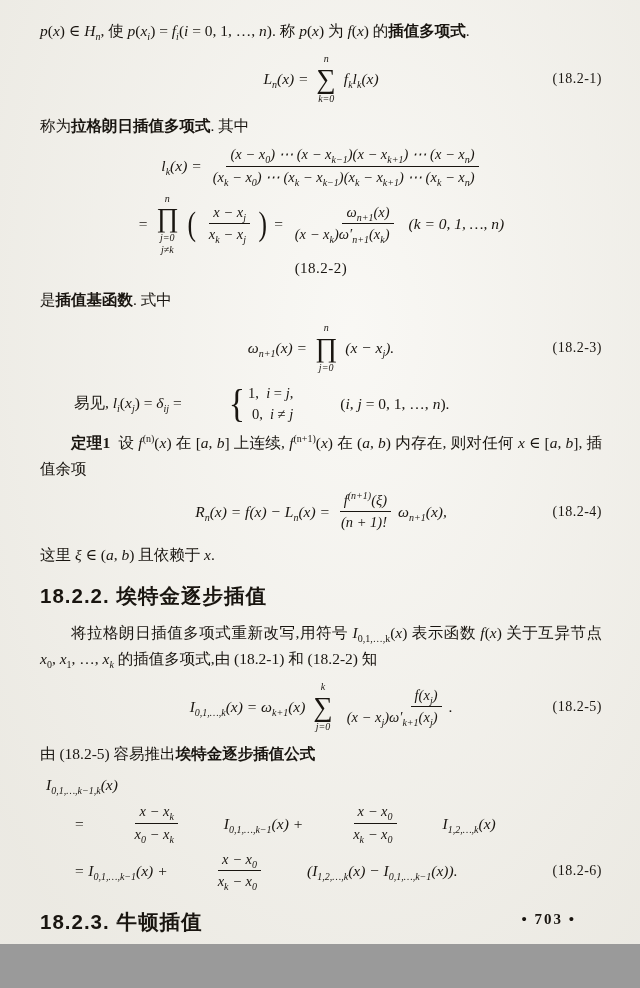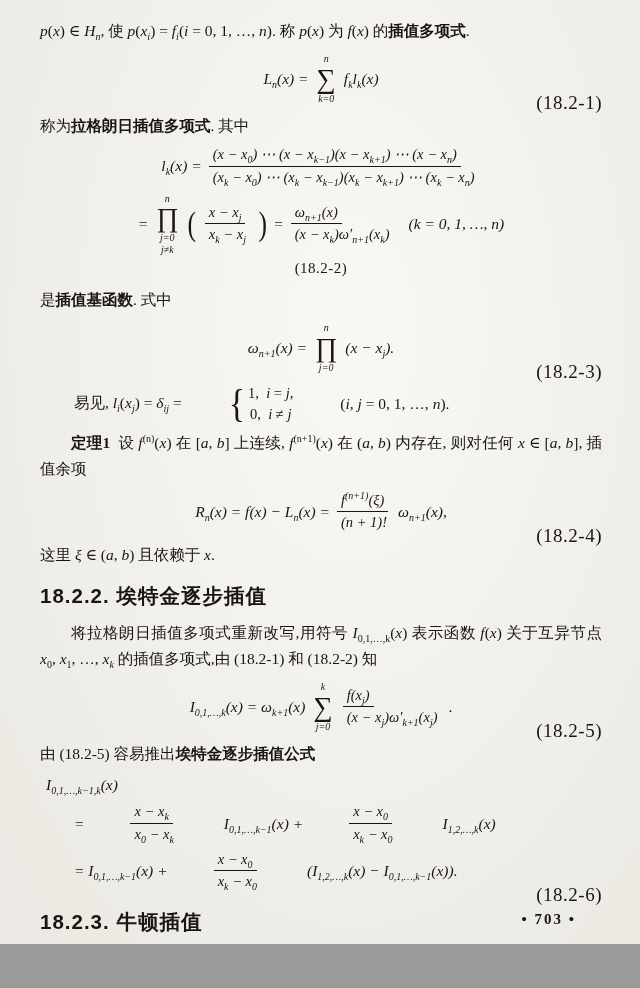--- a/index.html
+++ b/index.html
@@ -28,33 +28,33 @@
   }
   .mrow .up { font-style:normal; }
   .eqrow {
     position:relative;
     display:flex; align-items:center; justify-content:center;
     margin:9px 0;
     min-height:40px;
   }
   .eqno {
     position:absolute; right:0; top:50%; transform:translateY(-50%);
-    font-style:normal; font-size:19px; letter-spacing:0.5px;margin-top:24px;
+    font-style:normal; font-size:14px; letter-spacing:0.5px;
   }
   .eqno-line { text-align:center; font-size:15px; letter-spacing:0.5px; margin:2px 0 10px; }
-  .frac { display:inline-flex; flex-direction:column; align-items:flex-start; text-align:center; line-height:1.35; font-size:14.5px; margin:0 2px; }
+  .frac { display:inline-flex; flex-direction:column; align-items:flex-end; text-align:center; line-height:1.35; font-size:14.5px; margin:0 2px; }
   .frac .num { border-bottom:1px solid #191510; padding:0 4px 1px; }
   .frac .den { padding:1px 4px 0;font-family:Liberation Serif, serif; }
   .bigop { display:inline-flex; flex-direction:column; align-items:center; line-height:1; margin:0 3px; }
   .bigop .opsym { font-size:27px; font-style:normal; line-height:1.05; }
   .bigop .lim { font-size:10px; line-height:1.15; font-style:italic; }
   .bigparen { font-size:34px; font-style:normal; font-weight:300; line-height:1; transform:scaleX(0.75); }
   .cases { display:inline-flex; align-items:center; margin:0 3px; vertical-align:middle; }
   .cases .brace { font-size:34px; font-weight:300; line-height:1; font-style:normal; transform:scaleY(1.15); }
-  .case-col { display:inline-flex; flex-direction:column; font-size:14.5px; line-height:1.45; margin-left:3px; text-align:center; }
+  .case-col { display:inline-flex; flex-direction:column; font-size:14.5px; line-height:1.45; margin-left:3px; text-align:right; }
   .h-sec { font-size:20.5px; font-weight:bold; font-family:"Liberation Sans","DejaVu Sans",sans-serif; letter-spacing:1px; }
   .h2-sec { margin:14px 0 10px; }
   .h3-sec { margin:16px 0 10px; }
   .eqblock { margin:6px 0; }
   .eqline { display:flex; align-items:center; justify-content:center; gap:5px; font-style:italic; margin:5px 0; }
   .eqline-left { justify-content:flex-start; padding-left:34px; position:relative;gap:44px; }
   .eqline-l0 { justify-content:flex-start; padding-left:6px; min-height:24px; margin:4px 0 2px; }
   .footer { position:absolute; bottom:16px; right:64px; font-size:15px; font-weight:bold; letter-spacing:2px; }
 </style>
 </head>

